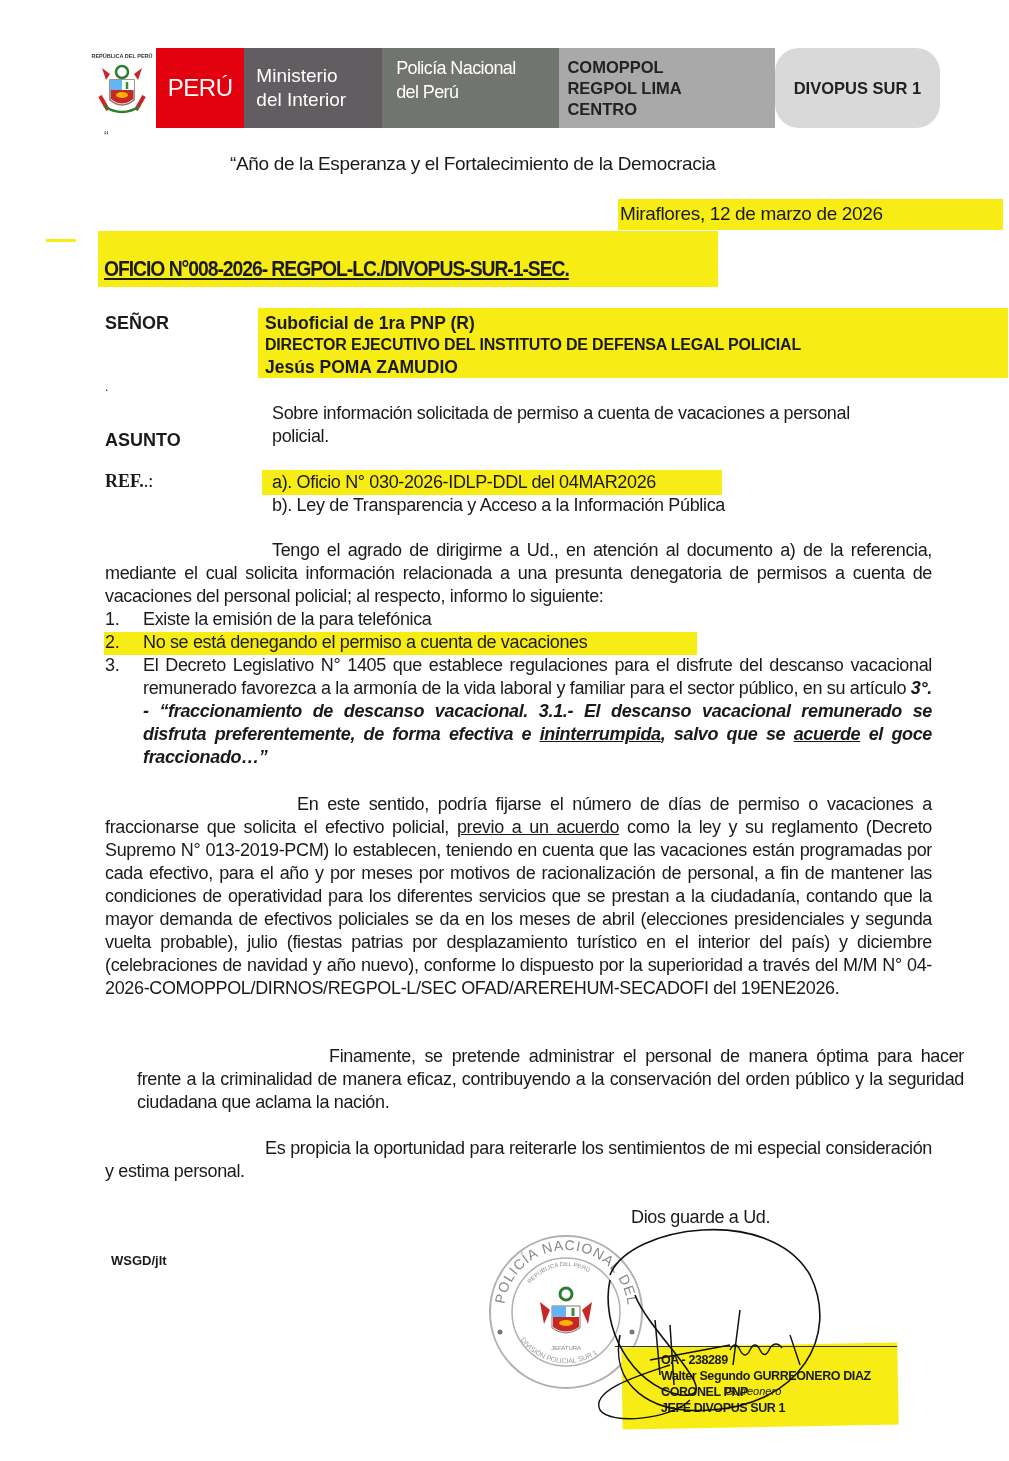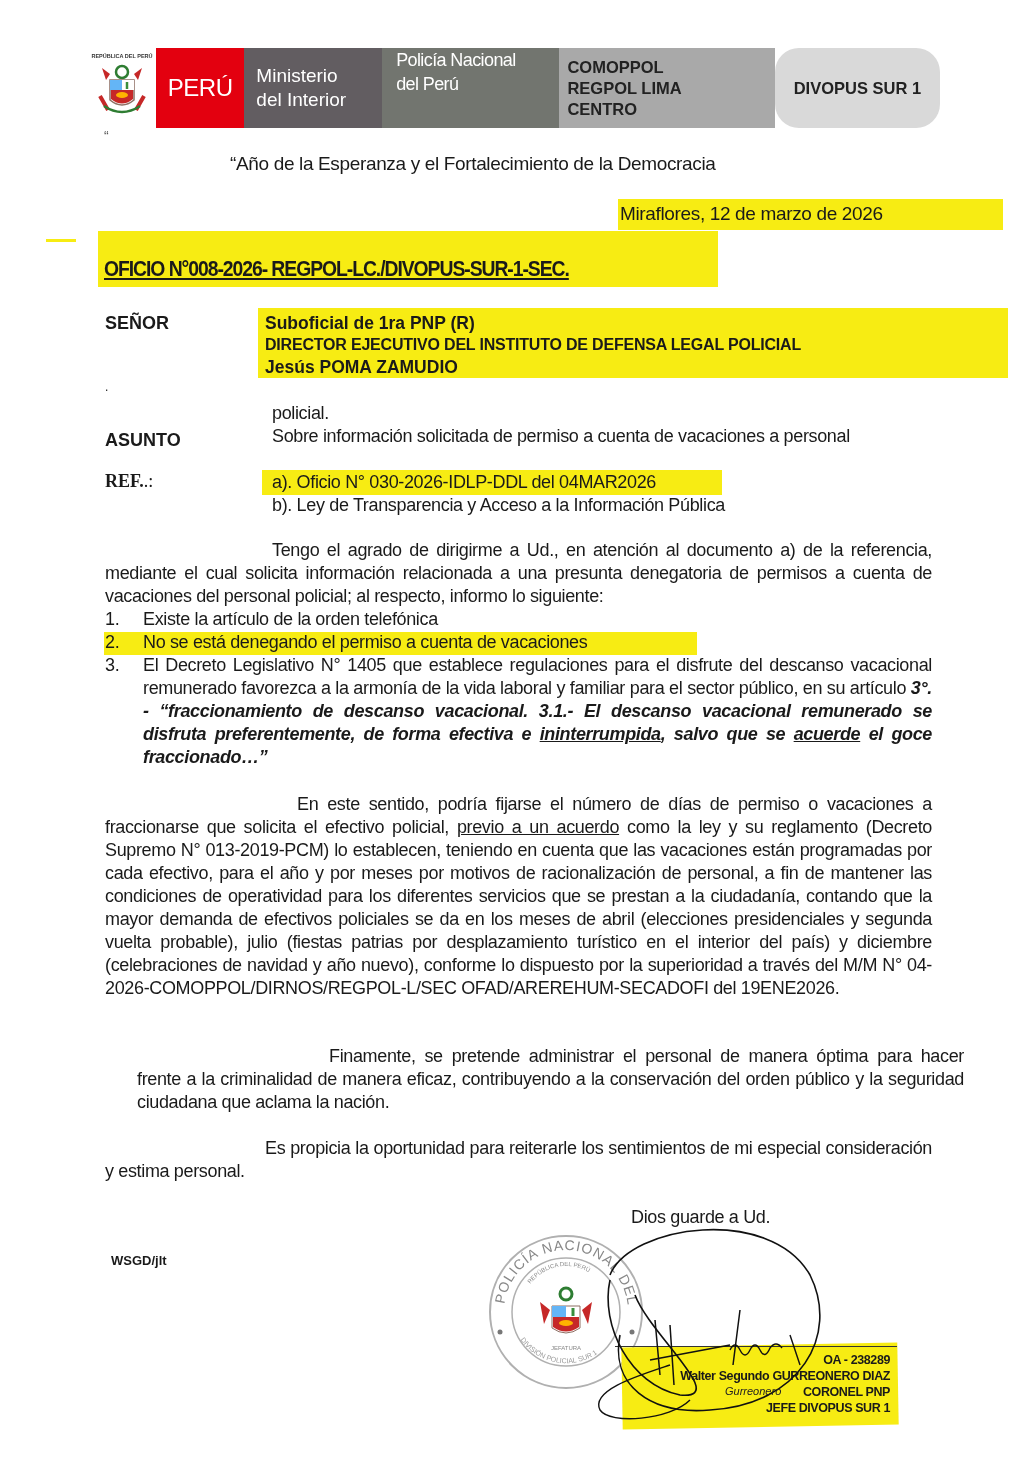--- a/index.html
+++ b/index.html
@@ -8,21 +8,21 @@
 
   .abs { position: absolute; }
   .hl { background: #f7ec13; }
 
   
   #header { position: absolute; left: 88px; top: 48px; width: 852px; height: 80px; display: flex; }
   #crest { width: 68px; height: 80px; position: relative; }
   .hcell { height: 80px; display: flex; align-items: center; }
   #peru { width: 92px; background: #e3000f; color: #fff; font-size: 24px; justify-content: center; letter-spacing: -0.5px; }
   #mininter { width: 143px; background: #625d61; color: #fff; font-size: 19px; line-height: 24px; padding-left: 12px; }
-  #pnp { width: 184px; background: #72756f; color: #fff; font-size: 18px; line-height: 24px; padding-left: 14px; align-items: flex-start; letter-spacing: -0.6px; }
+  #pnp { width: 184px; background: #72756f; color: #fff; font-size: 18px; line-height: 24px; padding-left: 14px; align-items: flex-start; padding-top: 8px; letter-spacing: -0.6px; }
   #comoppol { width: 224px; background: #a9a9a9; color: #222; font-size: 16.5px; font-weight: bold; line-height: 21px; padding-left: 8px; }
   #divopus { width: 172px; background: #d9d9d9; color: #222; font-size: 16.5px; font-weight: bold; justify-content: center; border-radius: 24px; }
 
   .body-text { font-size: 18px; line-height: 23px; letter-spacing: -0.35px; }
   .justify { text-align: justify; }
   .lbl { font-weight: bold; font-size: 18px; }
   u { text-decoration: underline; }
 </style>
 </head>
 <body>
@@ -87,40 +87,40 @@
 <div class="abs hl" style="left:258px; top:308px; width:750px; height:70px;"></div>
 <div class="abs" style="left:265px; top:312px; font-weight:bold; font-size:17.5px; line-height:22px;">
   <div>Suboficial de 1ra PNP (R)</div>
   <div style="font-size:16px; letter-spacing:-0.2px;">DIRECTOR EJECUTIVO DEL INSTITUTO DE DEFENSA LEGAL POLICIAL</div>
   <div>Jesús POMA ZAMUDIO</div>
 </div>
 
 <div class="abs" style="left:105px; top:380px; font-size:12px;">.</div>
 <div class="abs lbl" style="left:105px; top:402px;margin-top:28px;">ASUNTO</div>
 <div class="abs body-text" style="left:272px; top:402px;">
+  <div>Sobre información solicitada de permiso a cuenta de vacaciones a personal</div>
   <div>policial.</div>
-  <div>Sobre información solicitada de permiso a cuenta de vacaciones a personal</div>
 </div>
 
 <div class="abs" style="left:105px; top:471px; font-size:18px;font-family:Liberation Serif, serif;">
   <b>REF.</b><span>.:</span>
 </div>
 <div class="abs hl" style="left:262px; top:470px; width:460px; height:25px;"></div>
 <div class="abs body-text" style="left:272px; top:471px;">
   <div>a).  Oficio N° 030-2026-IDLP-DDL del 04MAR2026</div>
   <div>b).  Ley de Transparencia y Acceso a la Información Pública</div>
 </div>
 
 <div class="abs body-text justify" style="left:105px; top:539px; width:827px; text-indent:167px;">Tengo el agrado de dirigirme a Ud., en atención al documento a) de la referencia, mediante el cual solicita información relacionada a una presunta denegatoria de permisos a cuenta de vacaciones del personal policial; al respecto, informo lo siguiente:</div>
 
 <div class="abs hl" style="left:104px; top:632px; width:593px; height:23px;"></div>
 <div class="abs body-text" style="left:105px; top:608px; width:827px;">
   <div style="display:flex;">
     <span style="width:38px;">1.</span>
-    <span>Existe la artículo de la orden telefónica</span>
+    <span>Existe la emisión de la para telefónica</span>
   </div>
   <div style="display:flex;">
     <span style="width:38px;">2.</span>
     <span>No se está denegando el permiso a cuenta de vacaciones</span>
   </div>
   <div style="display:flex;">
     <span style="width:38px; flex:none;">3.</span>
     <span class="justify" style="flex:1;"><span>El Decreto Legislativo N° 1405 que establece regulaciones para el disfrute del descanso vacacional remunerado favorezca a la armonía de la vida laboral y familiar para el sector público, en su artículo </span><b><i>3°. - </i></b><b><i><span>“fraccionamiento de descanso vacacional. 3.1.- El descanso vacacional remunerado se disfruta preferentemente, de forma efectiva e </span><u>ininterrumpida</u><span>, salvo que se </span><u>acuerde</u><span> el goce fraccionado…”</span></i></b></span>
   </div>
 </div>
@@ -156,21 +156,21 @@
     <path d="M67 85 L93 85 L93 95 Q80 104 67 95 Z" fill="#c62828"></path>
     <ellipse cx="80" cy="91" rx="7" ry="3" fill="#ffb300"></ellipse>
     <text x="80" y="118" font-size="6" fill="#888" text-anchor="middle" font-family="Liberation Sans, sans-serif">JEFATURA</text>
     <circle cx="14" cy="100" r="2.5" fill="#777"></circle>
     <circle cx="146" cy="100" r="2.5" fill="#777"></circle>
   </svg>
 </div>
 
 <div class="abs hl" style="left:622px; top:1345px; width:276px; height:82px; transform:rotate(-1deg);"></div>
 <div class="abs" style="left:615px; top:1346px; width:282px; height:1px; background:#333;"></div>
-<div class="abs" style="left:640px; top:1352px; width:250px; text-align:right; font-weight:bold; font-size:12.5px; line-height:16px; letter-spacing:-0.4px;">
+<div class="abs" style="left:661px; top:1352px; width:250px; text-align:left; font-weight:bold; font-size:12.5px; line-height:16px; letter-spacing:-0.4px;">
   <div>OA - 238289</div>
   <div>Walter Segundo GURREONERO DIAZ</div>
   <div>CORONEL PNP</div>
   <div>JEFE DIVOPUS SUR 1</div>
 </div>
 
 <div class="abs" style="left:590px; top:1215px; width:260px; height:210px;">
   <svg width="260" height="210" viewBox="0 0 260 210">
     <path d="M20 60 C40 10 180 -10 220 60 C250 120 210 190 120 195 C60 200 20 170 30 120" fill="none" stroke="#111" stroke-width="1.6"></path>
     <path d="M20 65 C10 110 40 170 90 180 C140 185 60 120 45 80" fill="none" stroke="#111" stroke-width="1.6"></path>

